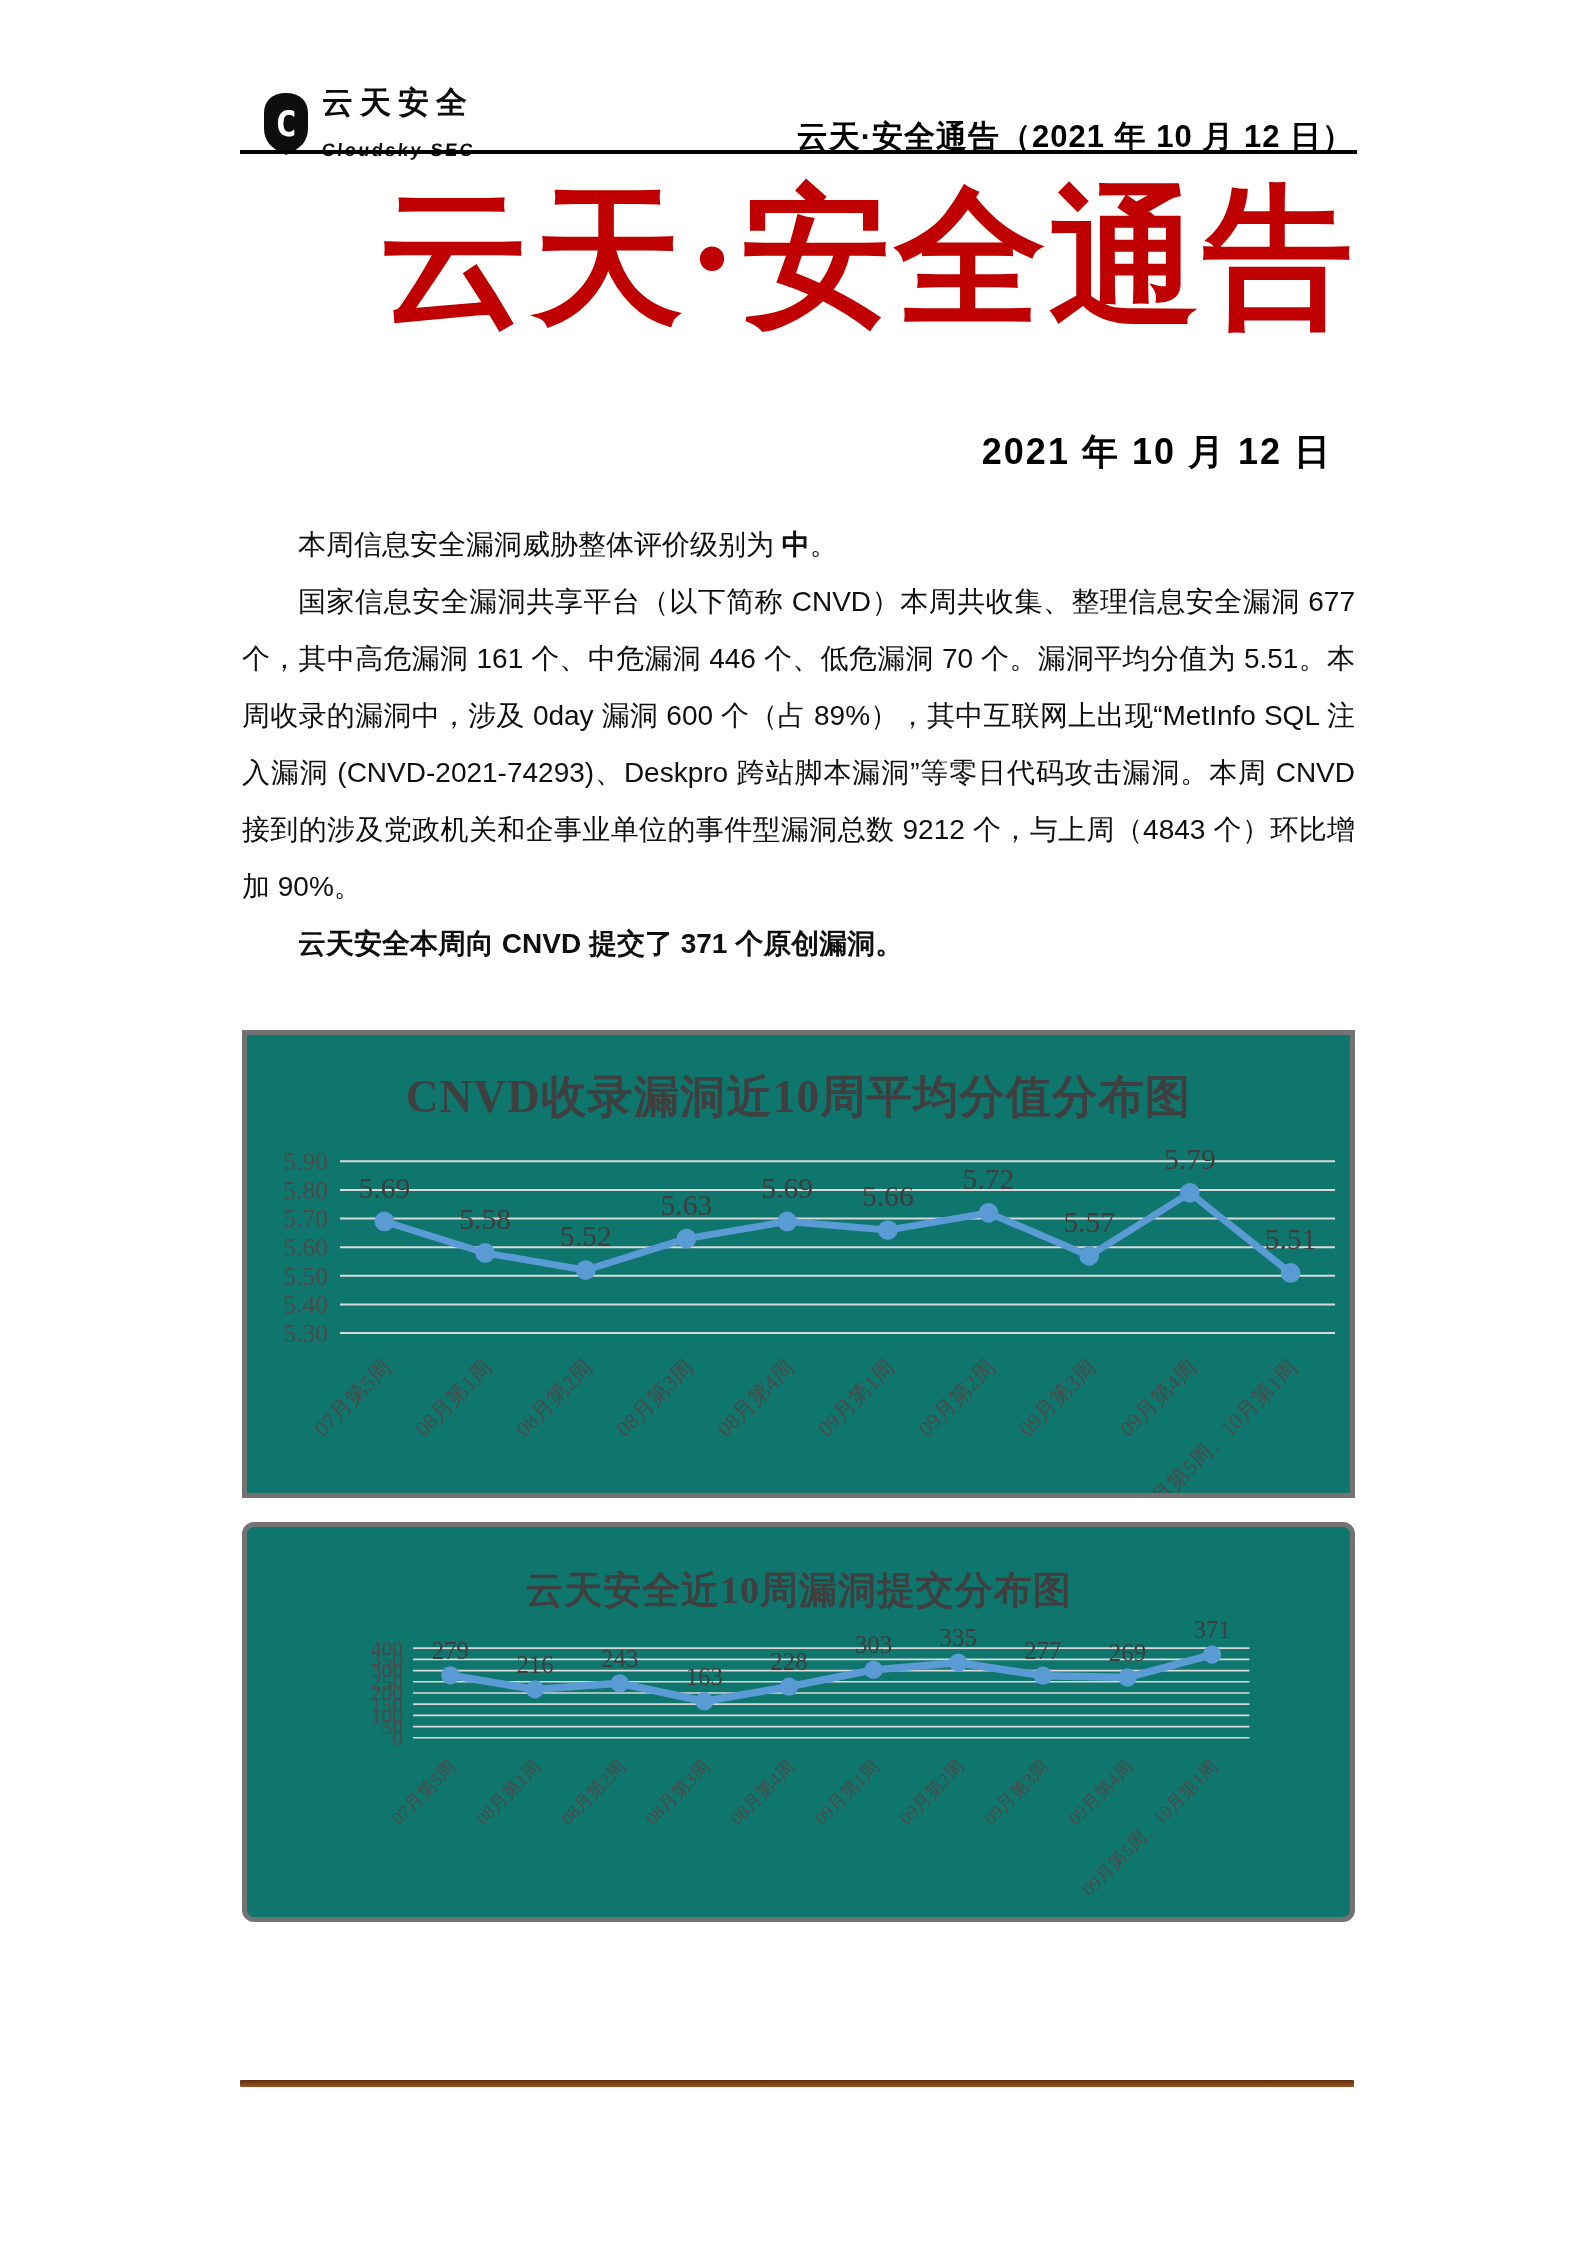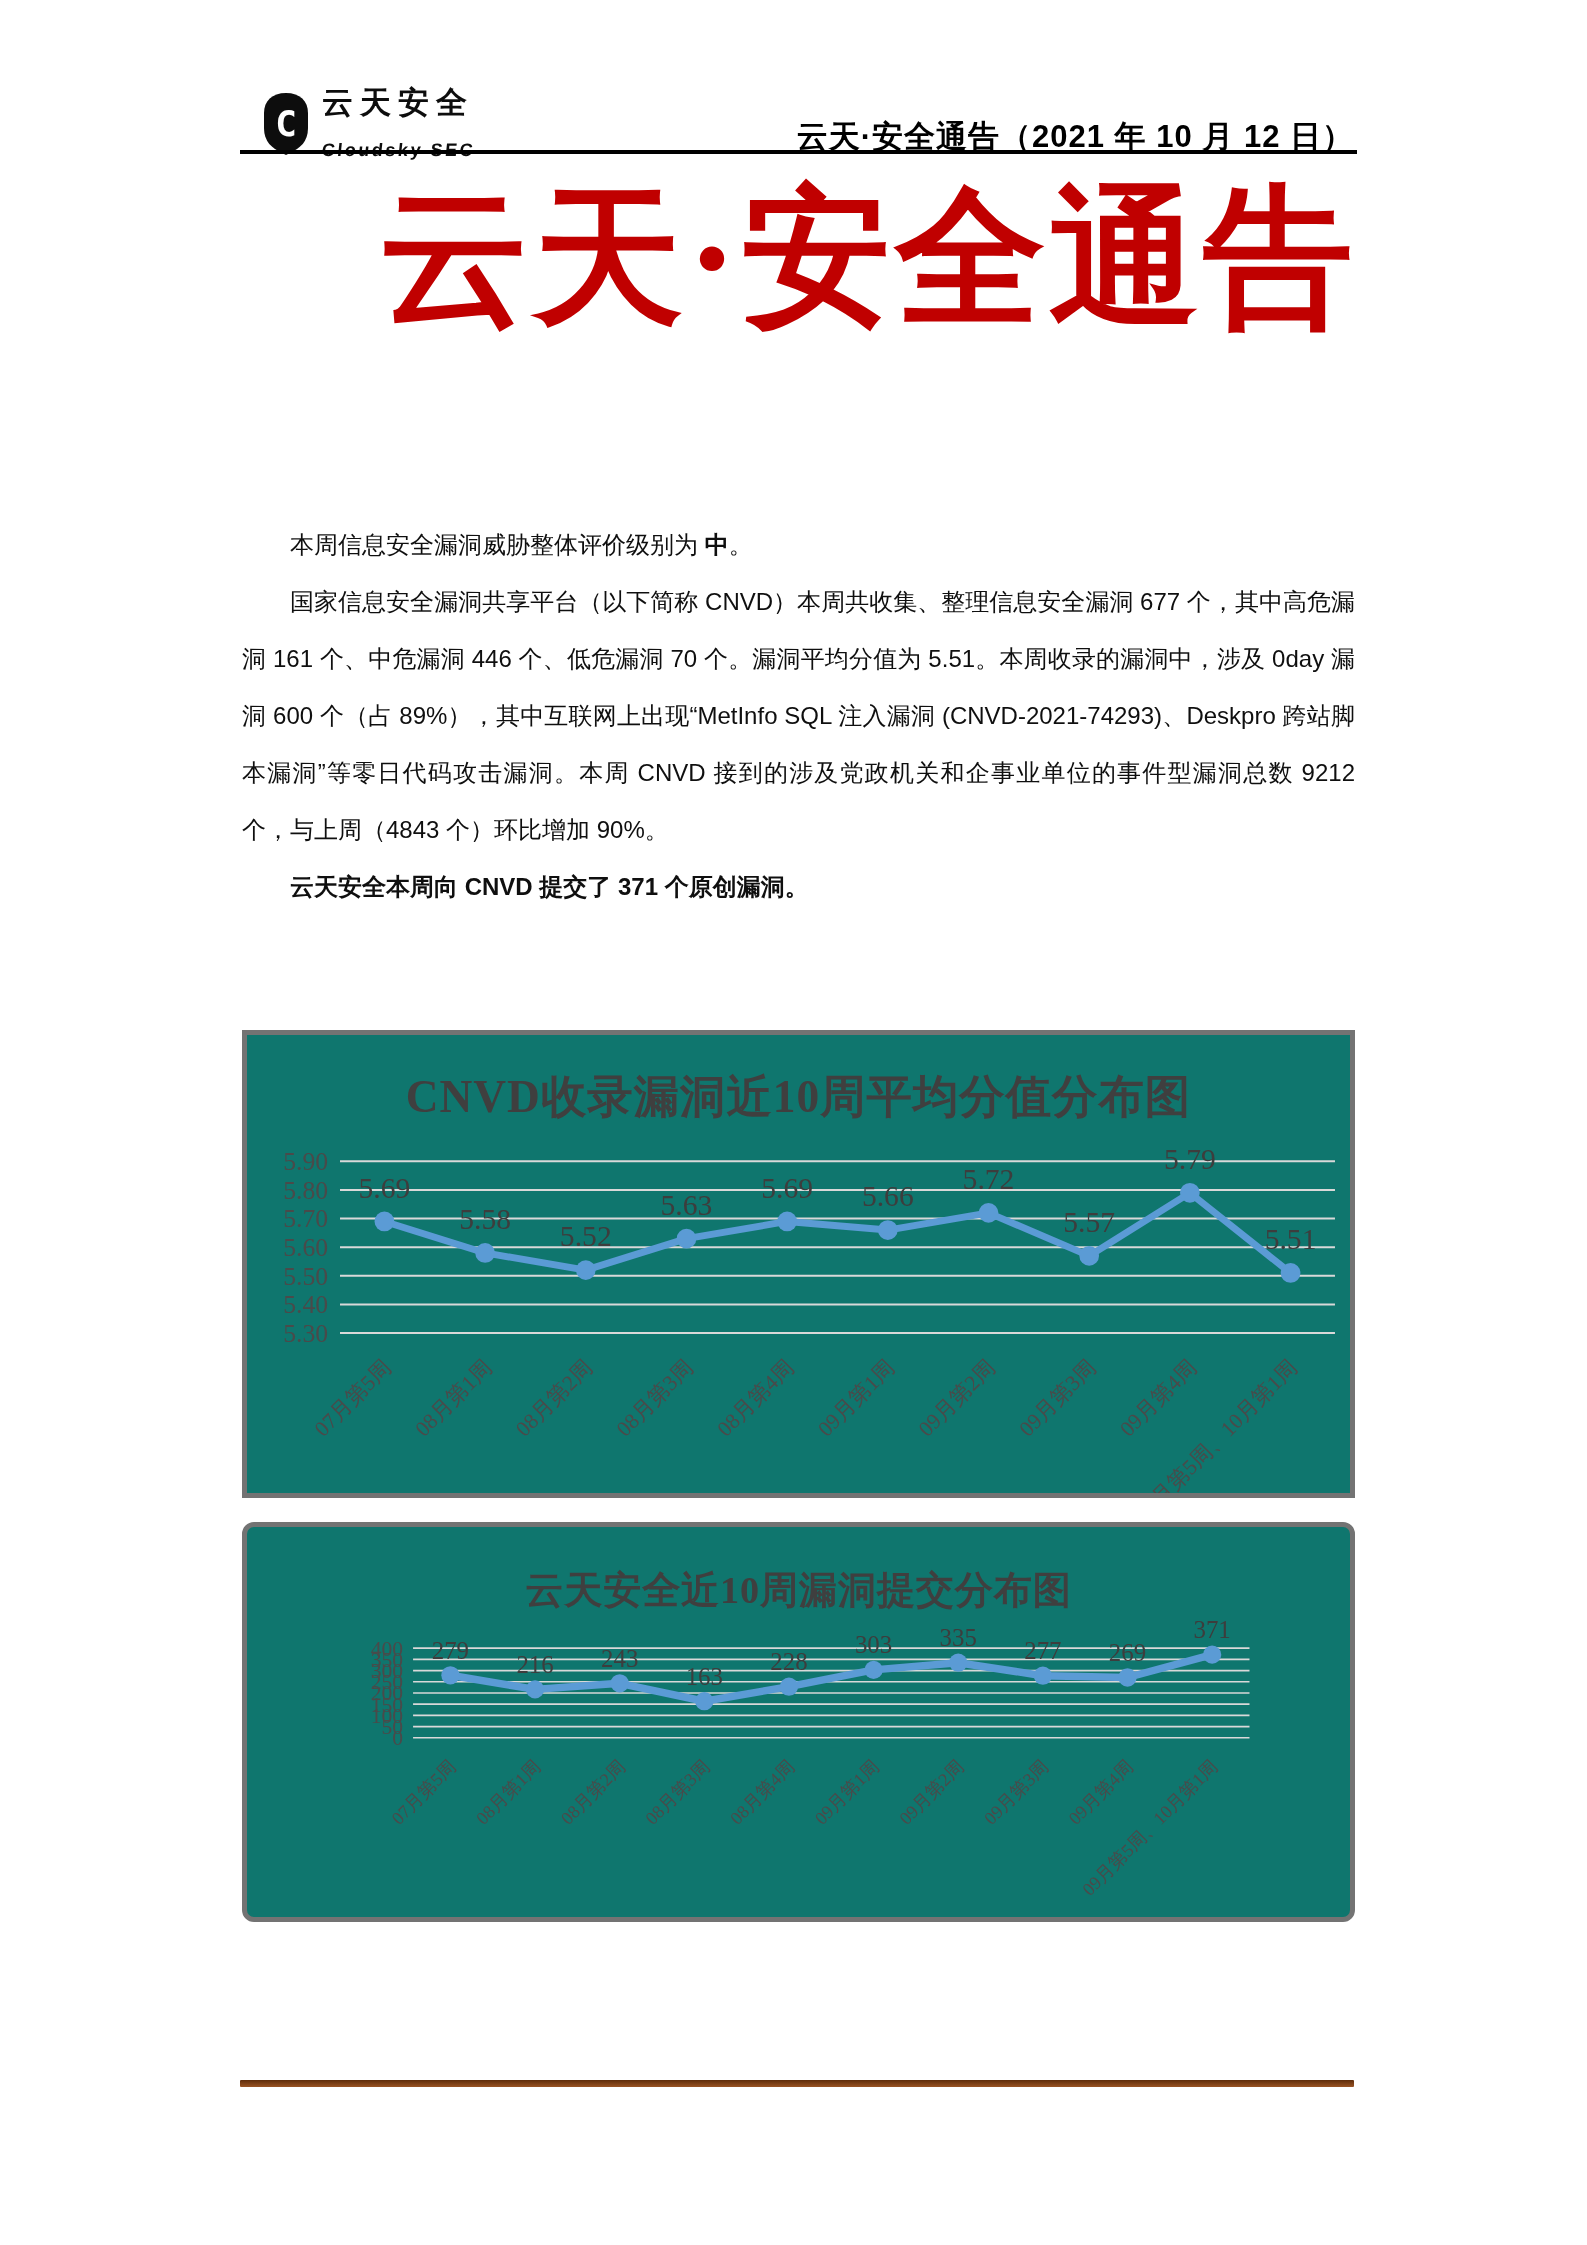--- a/index.html
+++ b/index.html
@@ -37,21 +37,21 @@
   }
   .date-line{
     position:absolute;left:240px;top:428px;width:1092px;
     text-align:right;
     font-size:36px;font-weight:bold;color:#000;
     letter-spacing:2px;
   }
   
   .body-text{
     position:absolute;left:242px;top:516px;width:1113px;
-    font-size:24px;line-height:57px;text-align:justify;color:#0f0f0f;
+    font-size:28px;line-height:57px;text-align:justify;color:#0f0f0f;
   }
   .body-text p{margin:0;text-indent:2em;}
   .p-bold{font-weight:bold;}
   
   .chart-box{position:absolute;left:242px;width:1113px;border:5px solid #737373;background:#0f766e;box-sizing:border-box;}
   .chart-box-1{top:1030px;height:468px;}
   .chart-box-2{top:1522px;height:400px;border-radius:12px;}
   .chart-box svg{display:block;width:100%;height:100%;}
   
   .footer-rule{
@@ -74,20 +74,21 @@
     </div>
     <div class="logo-text">
       <span class="brand-cn">云天安全</span>
       <span class="brand-en">Cloudsky SEC</span>
     </div>
   </div>
   <div class="doc-ref">云天·安全通告（2021 年 10 月 12 日）</div>
   <div class="header-rule"></div>
 
   <div class="main-title">云天·安全通告</div>
+  <div class="date-line">2021 年 10 月 12 日</div>
 
   <div class="body-text">
     <p><span>本周信息安全漏洞威胁整体评价级别为 </span><span class="p-bold">中</span><span>。</span></p>
     <p>国家信息安全漏洞共享平台（以下简称 CNVD）本周共收集、整理信息安全漏洞 677 个，其中高危漏洞 161 个、中危漏洞 446 个、低危漏洞 70 个。漏洞平均分值为 5.51。本周收录的漏洞中，涉及 0day 漏洞 600 个（占 89%），其中互联网上出现“MetInfo SQL 注入漏洞 (CNVD-2021-74293)、Deskpro 跨站脚本漏洞”等零日代码攻击漏洞。本周 CNVD 接到的涉及党政机关和企事业单位的事件型漏洞总数 9212 个，与上周（4843 个）环比增加 90%。</p>
     <p class="p-bold">云天安全本周向 CNVD 提交了 371 个原创漏洞。</p>
   </div>
 
   <div class="chart-box chart-box-1">
       <svg viewBox="0 0 1113 464" xmlns="http://www.w3.org/2000/svg">
         <text x="556.5" y="78" text-anchor="middle" font-family="&quot;Liberation Serif&quot;,&quot;DejaVu Serif&quot;,serif" font-size="46" font-weight="bold" fill="#3f3f3f" letter-spacing="1">CNVD收录漏洞近10周平均分值分布图</text>

